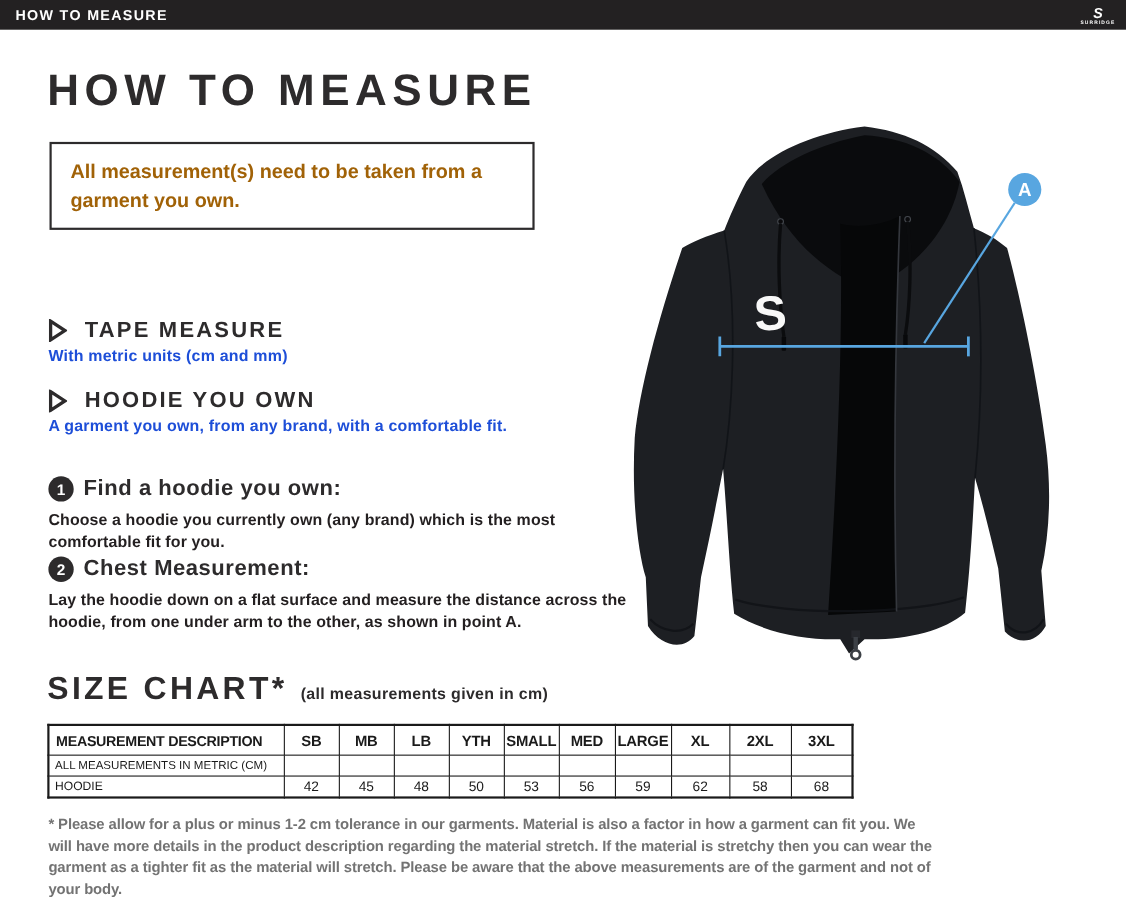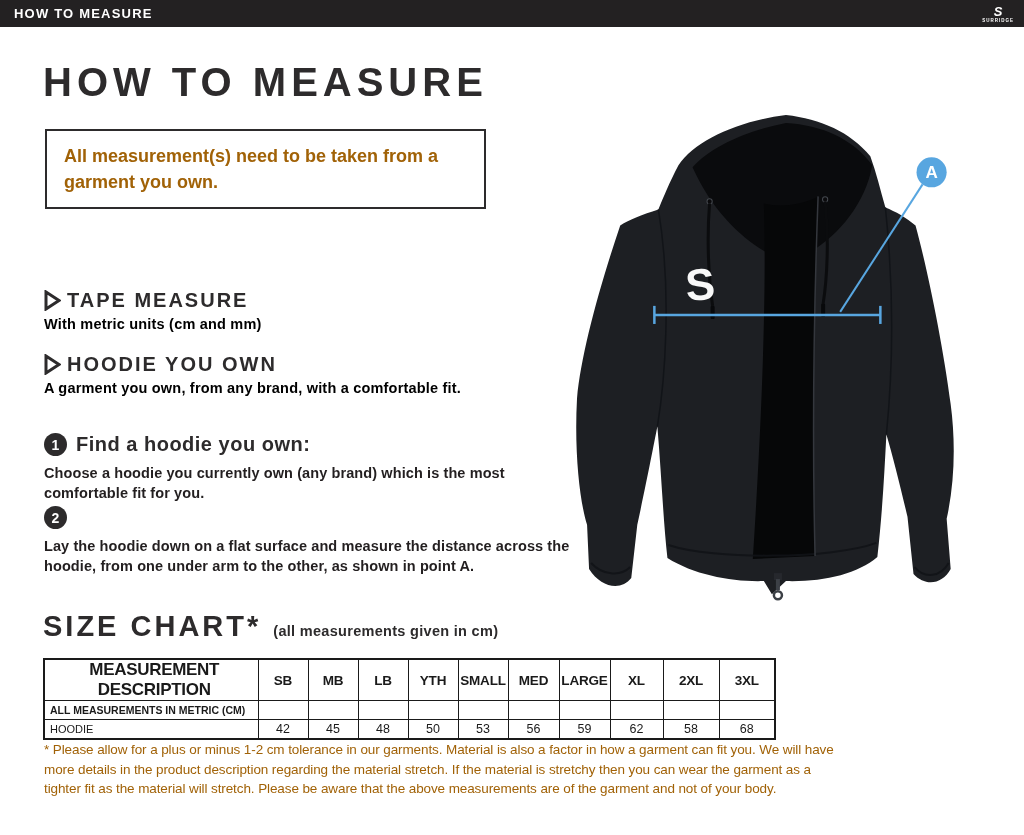--- a/index.html
+++ b/index.html
@@ -15,51 +15,51 @@
   .brand-name{color:#fff;font-weight:bold;font-size:4.5px;letter-spacing:1px;margin-top:1px;}
   
   .h1{position:absolute;left:43px;top:60px;font-size:40px;font-weight:bold;letter-spacing:5px;color:#2d2b2c;}
   .note-box{position:absolute;left:45px;top:129px;width:403px;border:2px solid #2d2b2c;
             padding:12px 17px;font-size:18px;font-weight:bold;line-height:1.45;color:#a16207;}
   .h2{position:absolute;left:43px;top:234px;font-size:24px;font-weight:bold;letter-spacing:3px;}
   
   .need-item{position:absolute;left:44px;}
   .need-item.first{top:289px;}
   .need-item.second{top:353px;}
-  .need-row{display:flex;align-items:center;gap:6px;}
+  .need-row{display:flex;align-items:center;gap:16px;}
   .tri-icon{width:17px;height:21px;flex:0 0 auto;}
   .need-label{font-size:20px;font-weight:bold;letter-spacing:2px;}
-  .need-desc{font-size:14.5px;font-weight:bold;color:#000000;margin-top:4px;letter-spacing:.2px;}
+  .need-desc{font-size:14.5px;font-weight:bold;color:#1d4ed8;margin-top:4px;letter-spacing:.2px;}
   
   .step{position:absolute;left:44px;}
   .step.first{top:433px;}
   .step.second{top:506px;}
   .step-head{display:flex;align-items:center;gap:9px;}
   .step-num{width:23px;height:23px;border-radius:50%;background:#2d2b2c;color:#fff;
             font-size:14px;font-weight:bold;display:flex;align-items:center;justify-content:center;flex:0 0 auto;}
   .step-title{font-size:20px;font-weight:bold;letter-spacing:.5px;}
   .step-desc{font-size:14.5px;font-weight:bold;color:#231f20;margin-top:7px;line-height:1.38;letter-spacing:.1px;}
   .step.first .step-desc{width:478px;}
   .step.second .step-desc{width:528px;}
   
   .size-head{position:absolute;left:43px;top:610px;display:flex;align-items:baseline;gap:12px;}
   .size-head .big{font-size:29px;font-weight:bold;letter-spacing:3px;}
   .size-head .small{font-size:14.5px;font-weight:bold;letter-spacing:.3px;}
   table.size-table{position:absolute;left:43px;top:658px;width:731px;border-collapse:collapse;
             table-layout:fixed;border:2px solid #1a1a1a;}
   .size-table th,.size-table td{border:1px solid #1a1a1a;padding:0;color:#1a1a1a;}
   .size-table .hdr{height:26px;font-size:13.5px;font-weight:bold;text-align:center;letter-spacing:-.2px;}
-  .size-table .hdr.desc{font-size:17px;text-align:center;padding-left:6px;letter-spacing:-.3px;}
-  .size-table .metric td{height:18px;font-size:10.5px;font-weight:bold;text-align:center;}
+  .size-table .hdr.desc{font-size:13px;text-align:left;padding-left:6px;letter-spacing:-.3px;}
+  .size-table .metric td{height:18px;font-size:10.5px;font-weight:normal;text-align:center;}
   .size-table .metric td.lbl{text-align:left;padding-left:5px;}
   .size-table .chest td{height:18px;font-size:12.5px;font-weight:normal;text-align:center;}
   .size-table .chest td.lbl{font-size:11px;text-align:left;padding-left:5px;}
   
   .footnote{position:absolute;left:44px;top:740px;width:806px;font-size:13.5px;line-height:1.45;
-            color:#a16207;letter-spacing:-.1px;}
+            color:#737373;letter-spacing:-.1px;font-weight:bold;}
   
   .figure{position:absolute;left:572px;top:48px;width:452px;height:572px;}
 </style>
 </head>
 <body>
 
 <div class="canvas">
 
   <div class="topbar">
     <div class="topbar-title">HOW TO MEASURE</div>
@@ -98,20 +98,21 @@
     <div class="step-head">
       <div class="step-num">1</div>
       <div class="step-title">Find a hoodie you own:</div>
     </div>
     <div class="step-desc">Choose a hoodie you currently own (any brand) which is the most comfortable fit for you.</div>
   </div>
 
   <div class="step second">
     <div class="step-head">
       <div class="step-num">2</div>
+      <div class="step-title">Chest Measurement:</div>
     </div>
     <div class="step-desc">Lay the hoodie down on a flat surface and measure the distance across the hoodie, from one under arm to the other, as shown in point A.</div>
   </div>
 
   <div class="size-head">
     <span class="big">SIZE CHART*</span>
     <span class="small">(all measurements given in cm)</span>
   </div>
 
   <table class="size-table">

